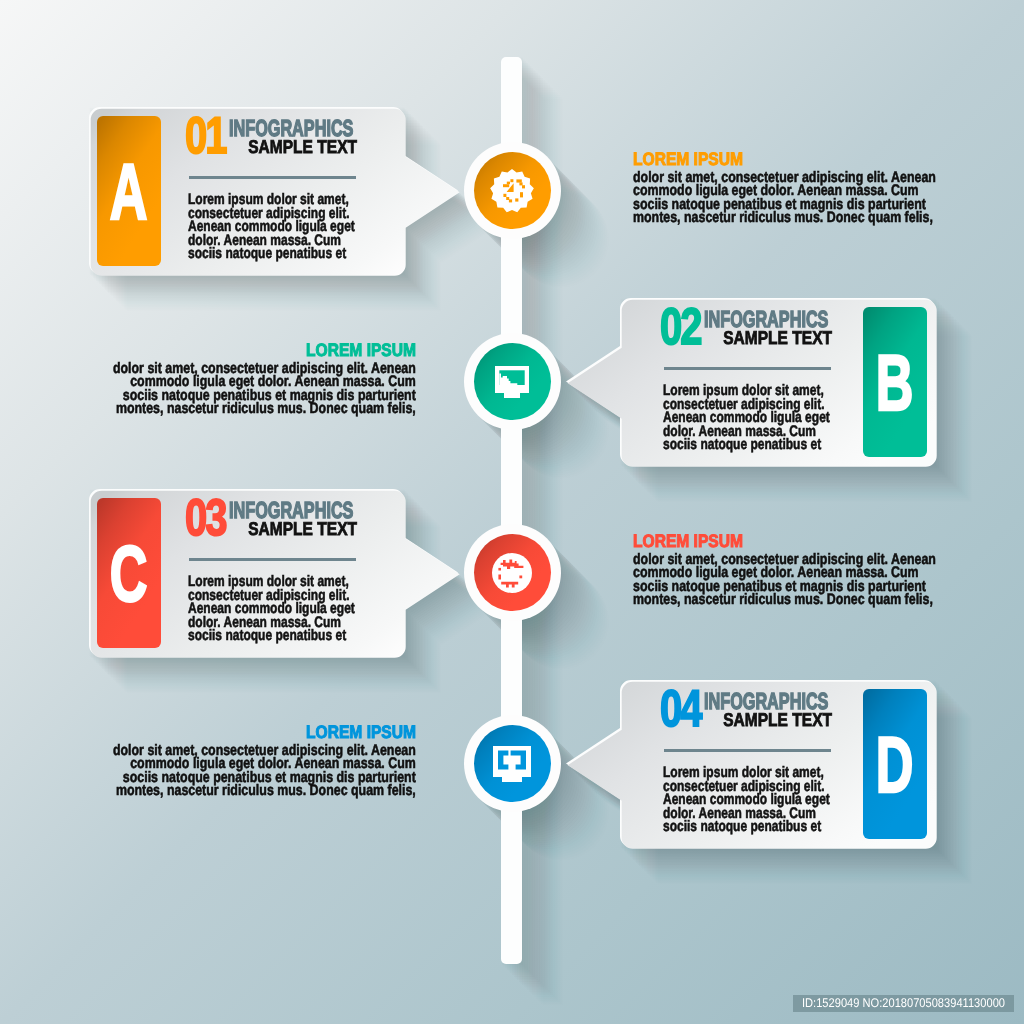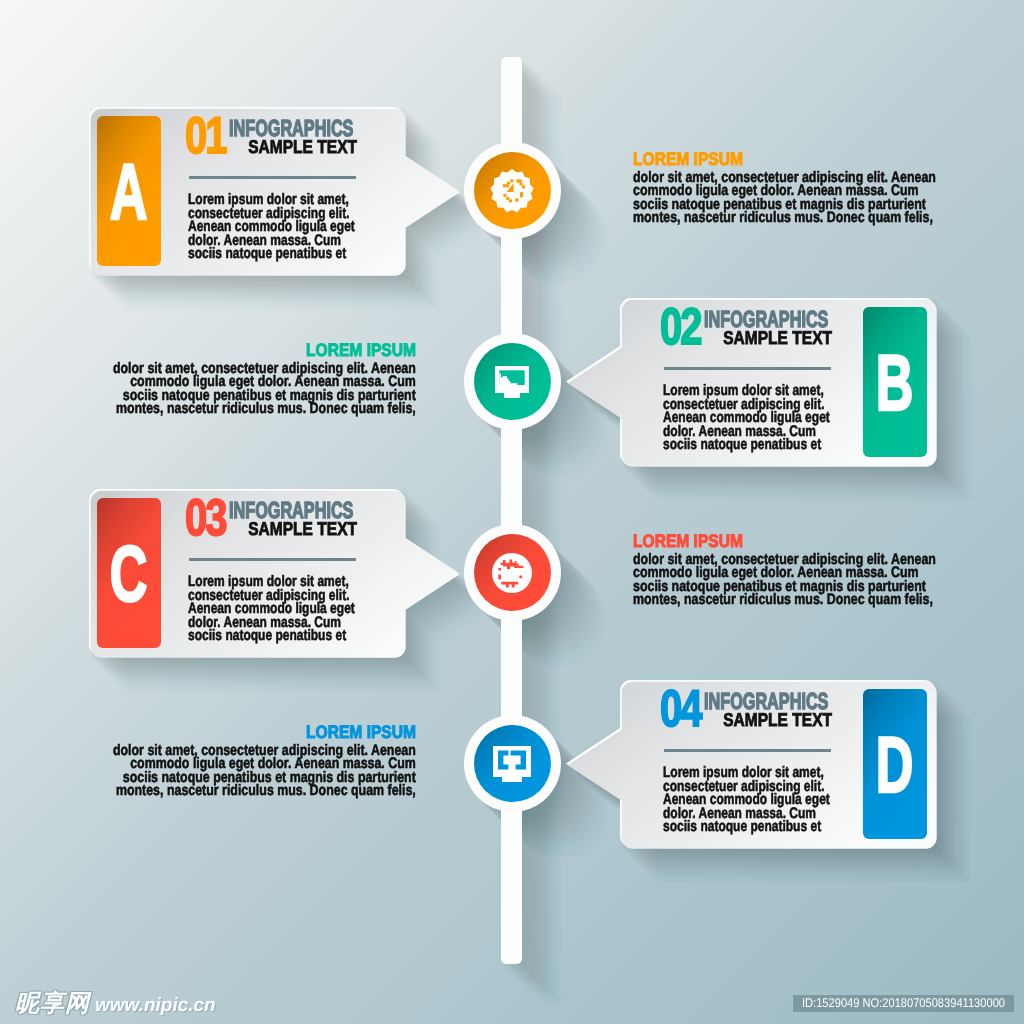--- a/index.html
+++ b/index.html
@@ -500,18 +500,14 @@
         <div class="inner" style="background: linear-gradient(132deg, rgb(0, 107, 158) 0%, rgb(0, 128, 189) 22%, rgb(0, 145, 213) 48%, rgb(0, 149, 220) 70%, rgb(0, 149, 220) 100%);"></div>
         <svg width="38" height="36" viewBox="0 0 38 36" class="ico">
           <path d="M0 0 H38 V31 H29 V36 H9 V31 H0 Z" fill="#fff"></path>
           <path d="M5.0 4.6 H15.4 V9.6 H10.4 V18.6 H15.4 V23.4 H5.0 Z" fill="#0095DC"></path>
           <path d="M33.0 4.6 H17.6 V9.6 H27.6 V18.6 H22.6 V23.4 H33.0 Z" fill="#0095DC"></path>
         </svg>
       </div>
       <div class="aside" style="left:112px;top:723px;width:304px;text-align:right;"><div class="atitle" style="color:#0095DC;font-size:18px;transform:scaleX(0.866);transform-origin:right top;">LOREM IPSUM</div><div class="abody" style="font-size:15.3px;line-height:13.4px;margin-top:1px;transform:scaleX(0.811);transform-origin:right top;width:374.8px;margin-left:-70.8px;">dolor sit amet, consectetuer adipiscing elit. Aenean commodo ligula eget dolor. Aenean massa. Cum sociis natoque penatibus et magnis dis parturient montes, nascetur ridiculus mus. Donec quam felis,</div></div>
     </div>
 
-  <div class="wm">
-    <span class="cn">昵享网</span>
-    <span class="url">www.nipic.cn</span>
-  </div>
   <div class="idbadge"><span>ID:1529049 NO:20180705083941130000</span></div>
 </div>
 
 </body></html>

